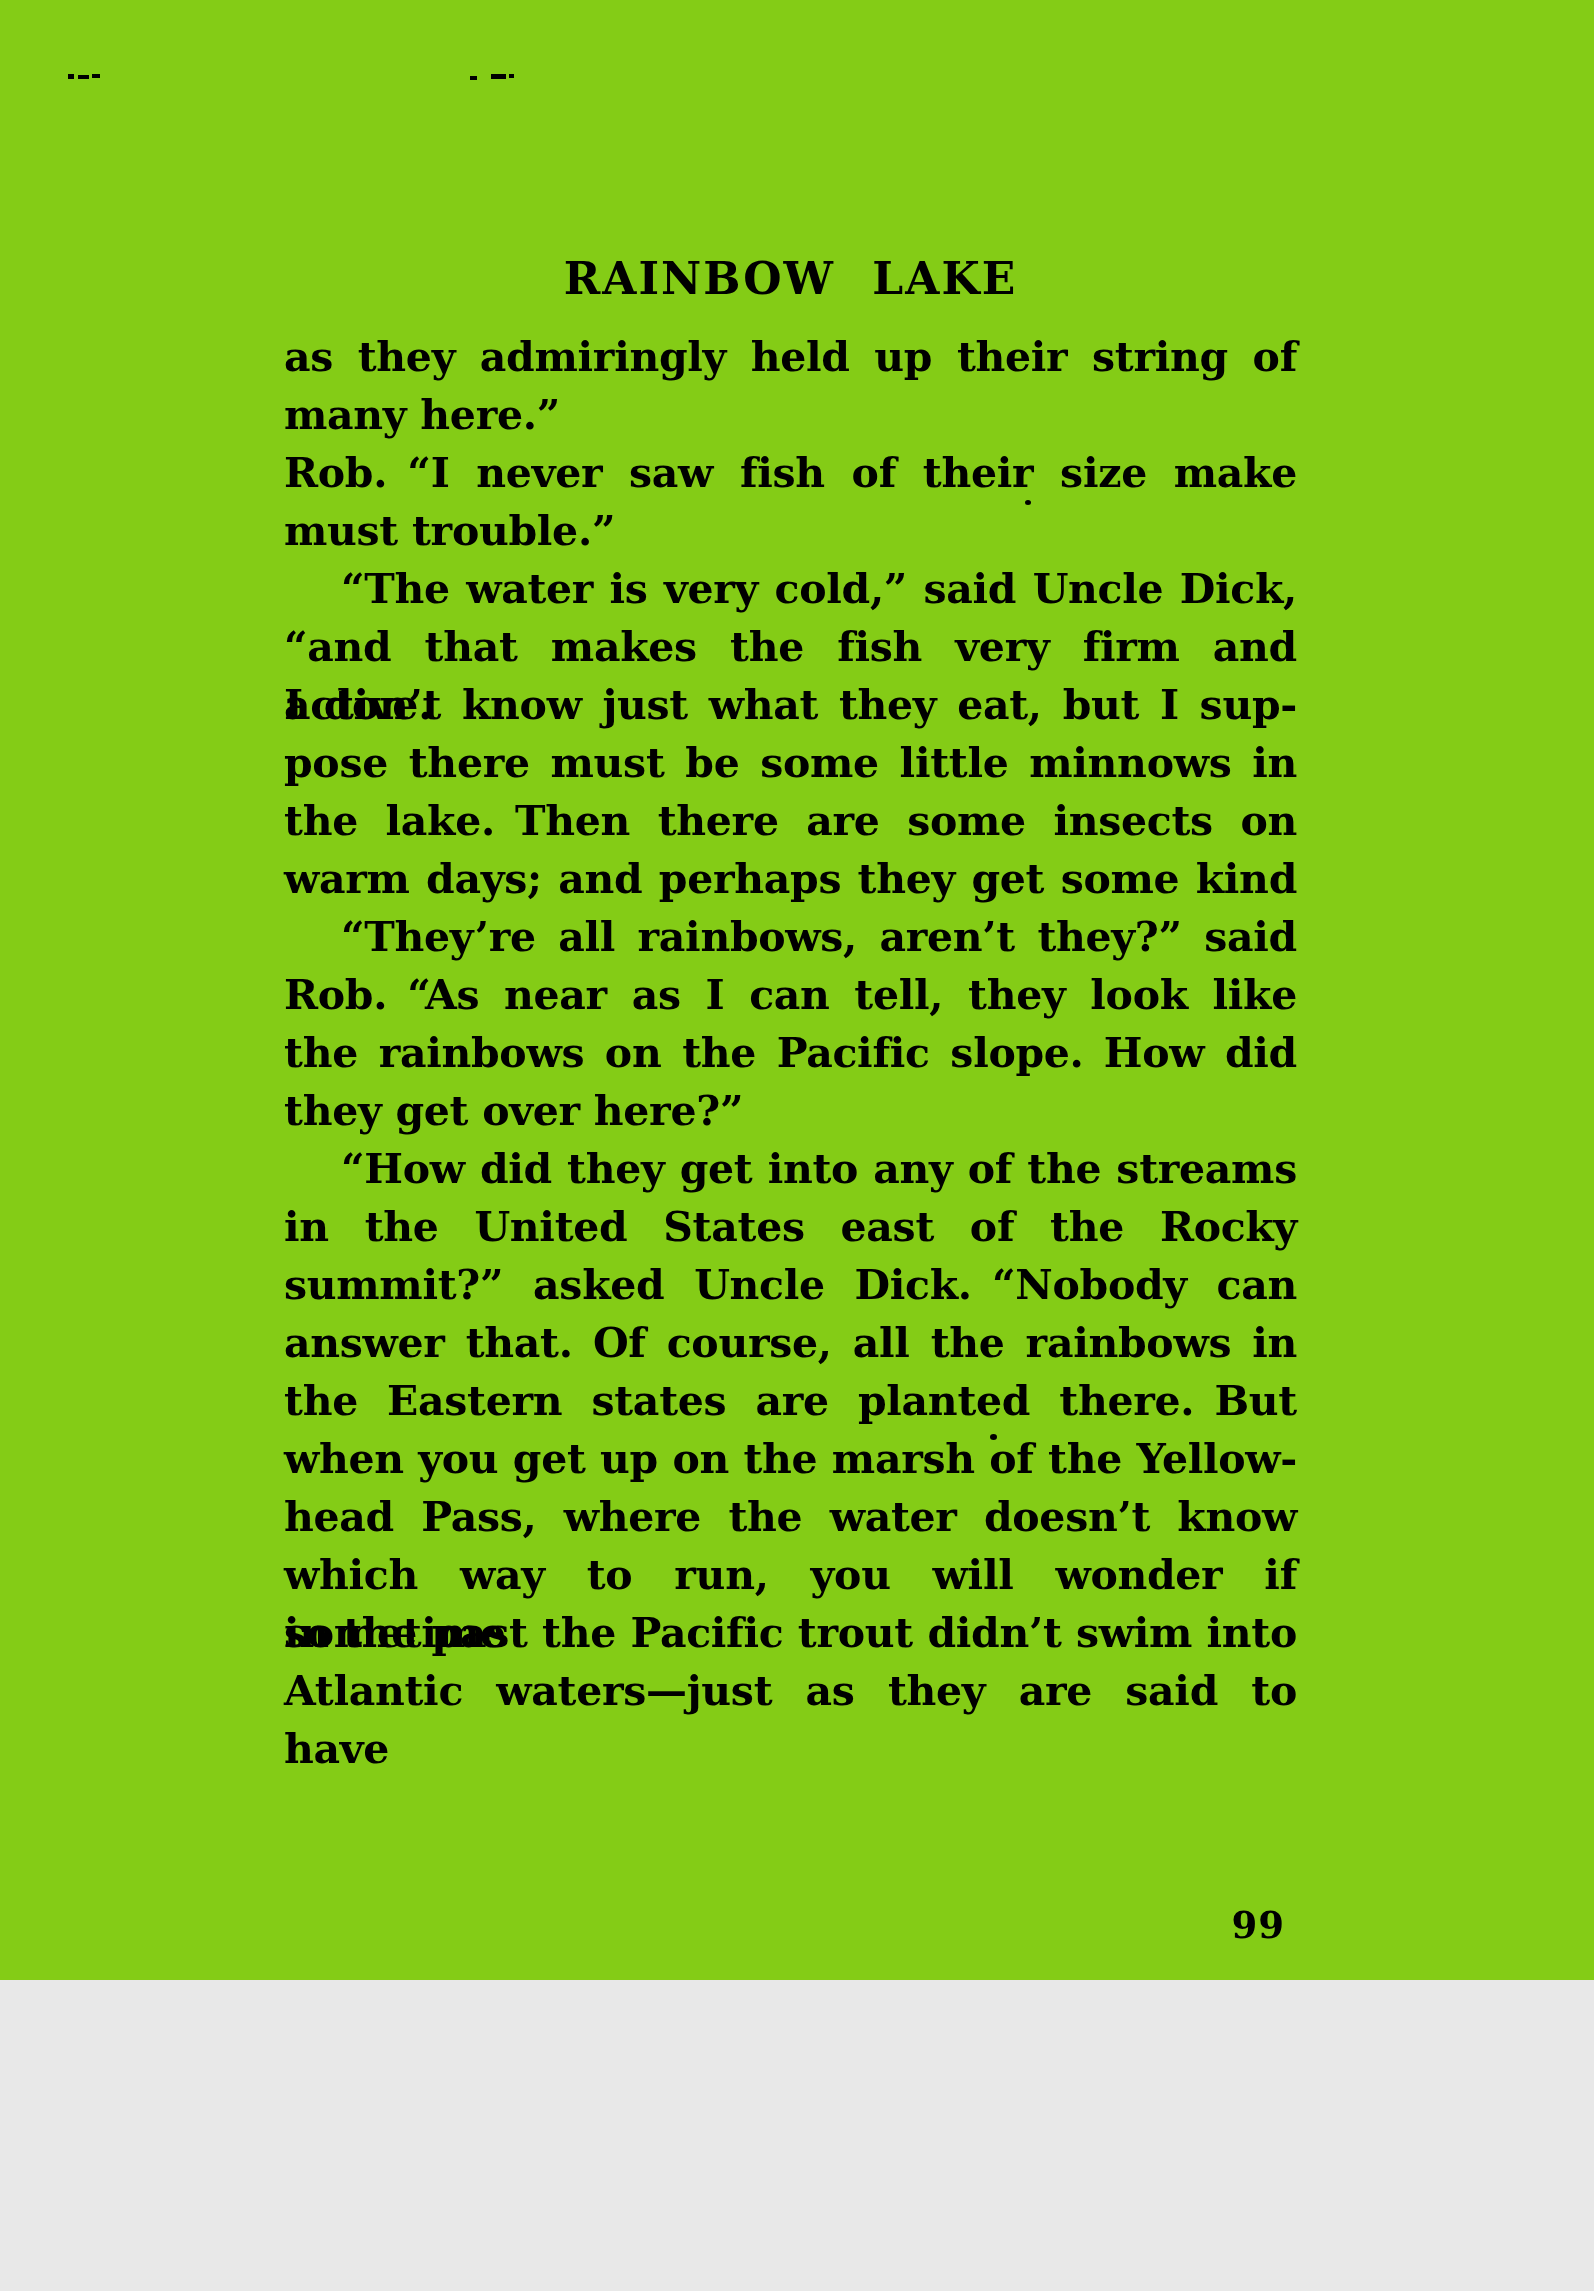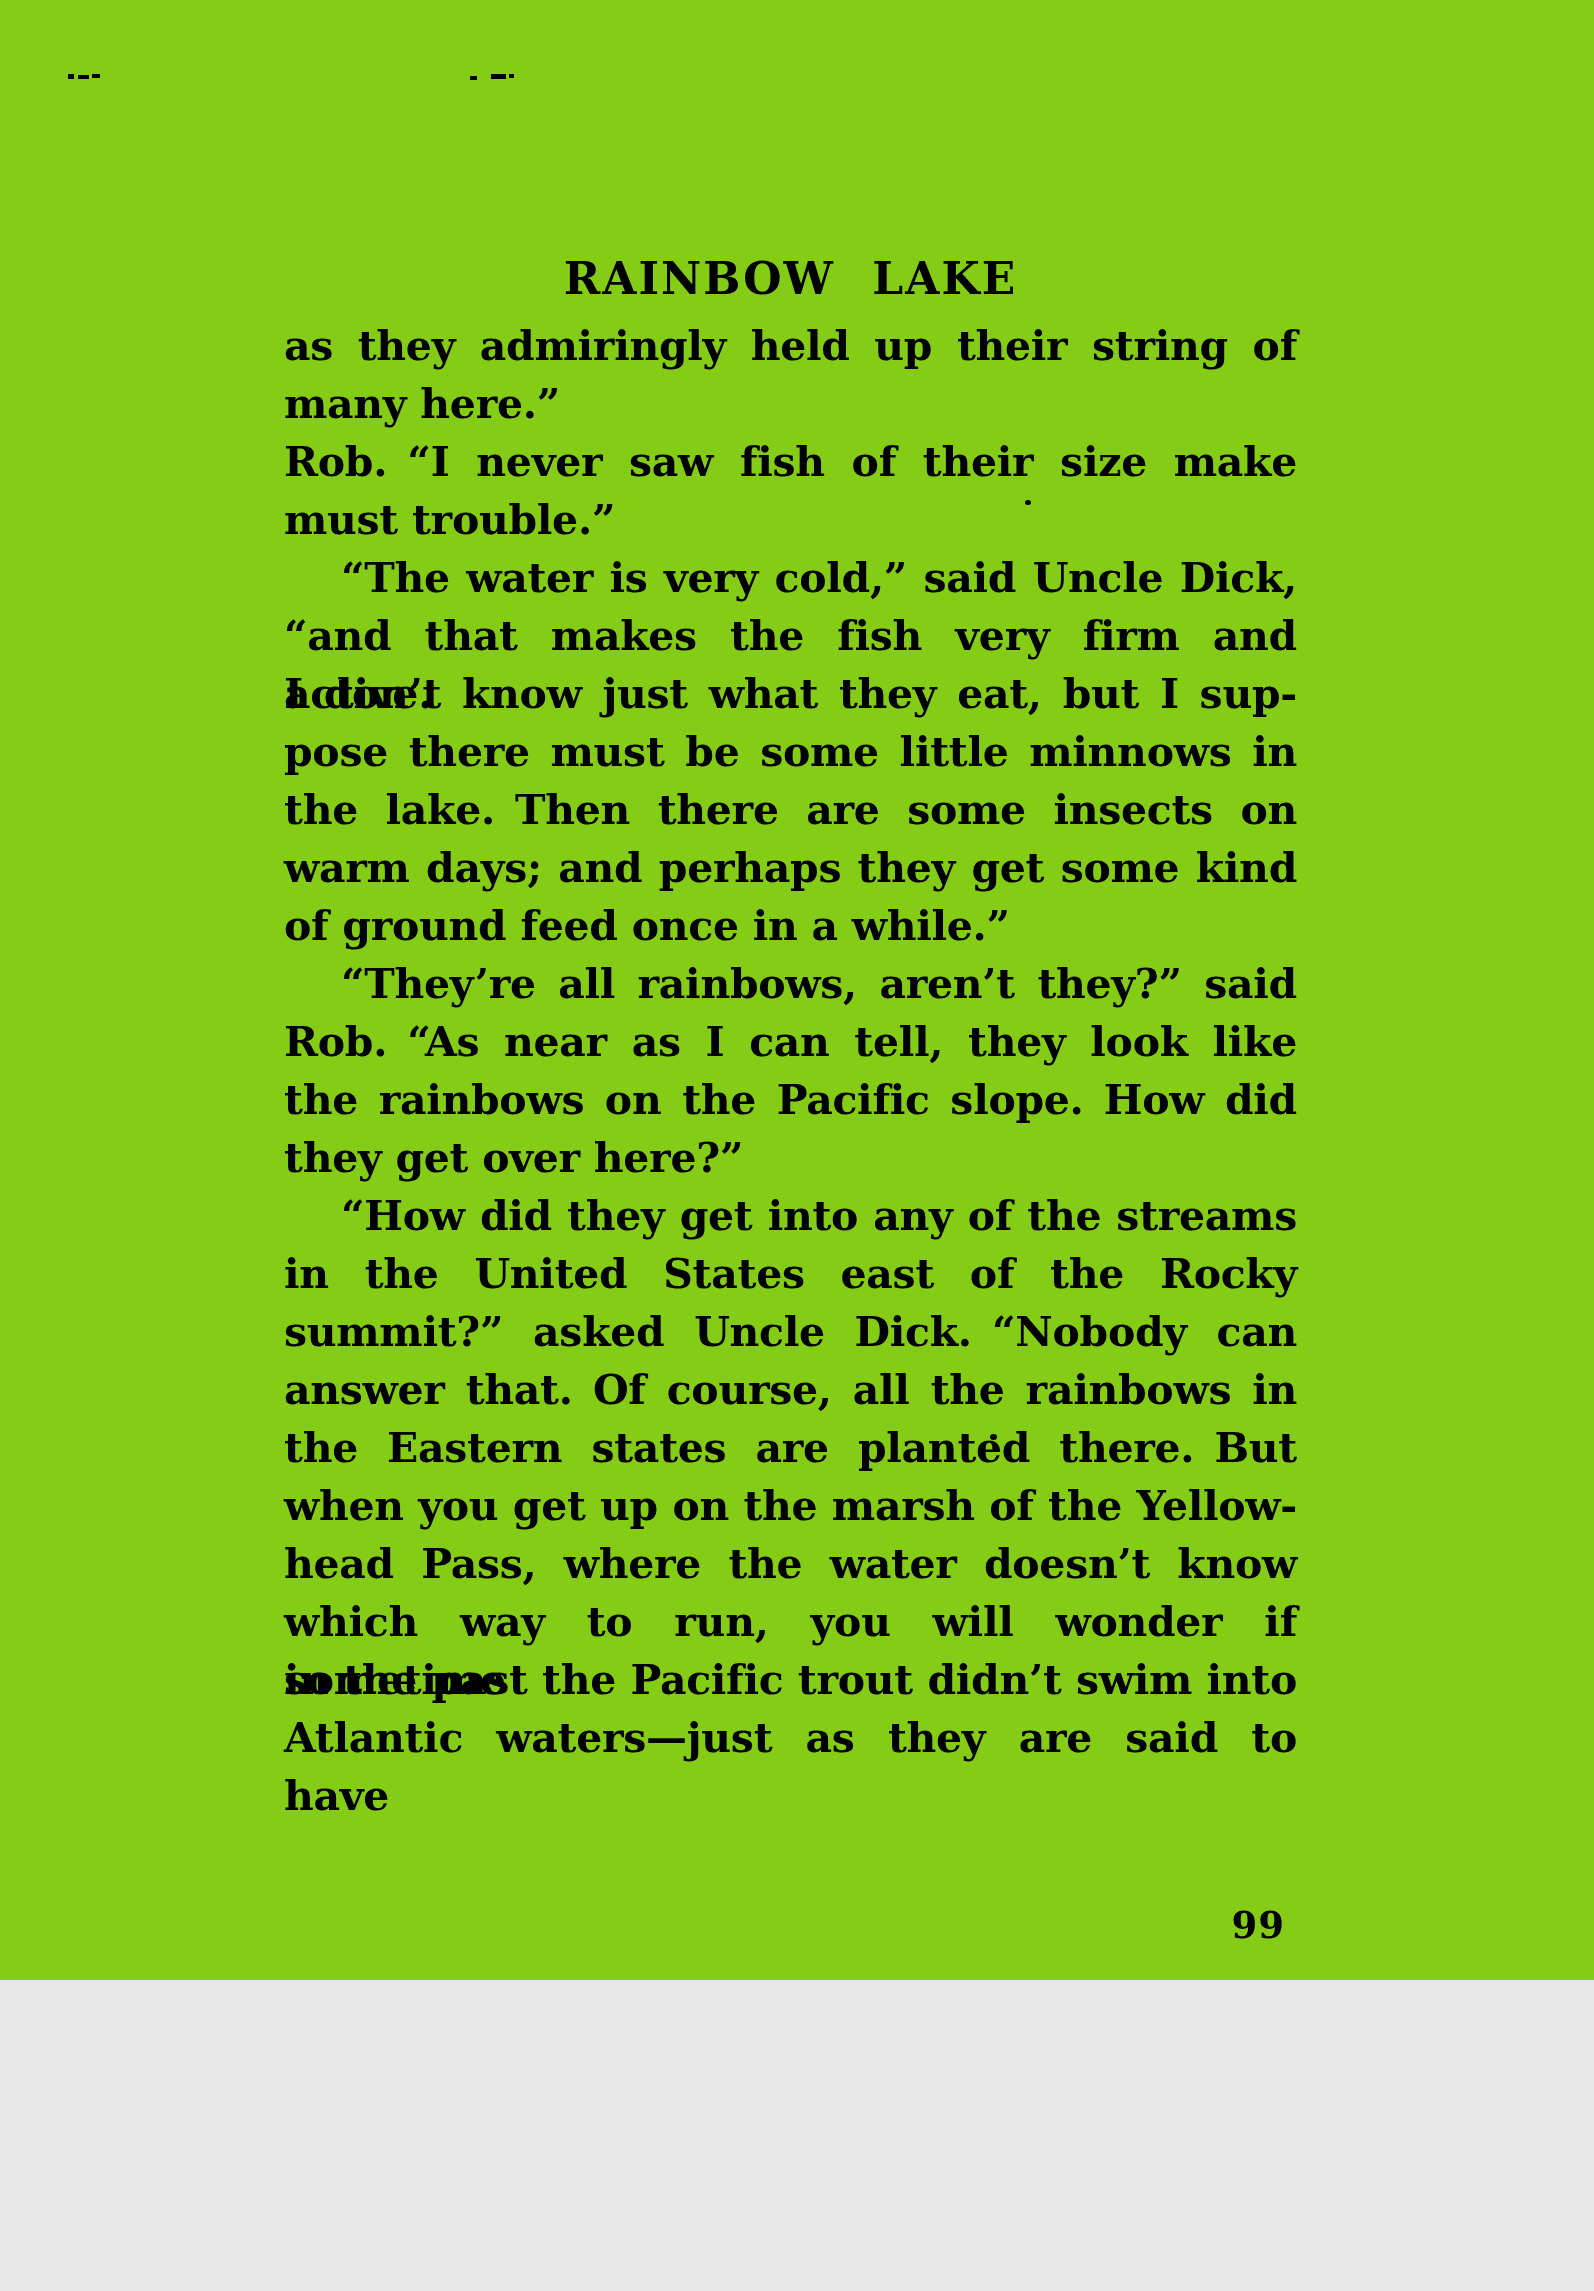--- a/index.html
+++ b/index.html
@@ -15,21 +15,21 @@
   .title {
     position:absolute;
     left:284px; top:253px; width:1013px;
     text-align:center;
     font-size:44px; font-weight:700;
     letter-spacing:2px; word-spacing:20px;
     white-space:nowrap;
   }
   .body-text {
     position:absolute;
-    left:284px; top:317px; width:1013px;
+    left:284px; top:328px; width:1013px;
   }
   .line {
     height:58px; line-height:58px;
     font-size:41px; font-weight:700;
     letter-spacing:-0.3px;
   }
   .line.j { text-align:justify; text-align-last:justify; }
   .line.ind { text-indent:57px; }
   .page-number {
     position:absolute;
@@ -73,21 +73,20 @@
       <div class="line j">as they admiringly held up their string of</div>
       <div class="line">many here.”</div>
       <div class="line j">Rob. “I never saw fish of their size make</div>
       <div class="line">must trouble.”</div>
       <div class="line j ind">“The water is very cold,” said Uncle Dick,</div>
       <div class="line j">“and that makes the fish very firm and active.</div>
       <div class="line j">I don’t know just what they eat, but I sup-</div>
       <div class="line j">pose there must be some little minnows in</div>
       <div class="line j">the lake. Then there are some insects on</div>
       <div class="line j">warm days; and perhaps they get some kind</div>
-      <div class="line">of ground feed once in a while.”</div>
       <div class="line j ind">“They’re all rainbows, aren’t they?” said</div>
       <div class="line j">Rob. “As near as I can tell, they look like</div>
       <div class="line j">the rainbows on the Pacific slope. How did</div>
       <div class="line">they get over here?”</div>
       <div class="line j ind">“How did they get into any of the streams</div>
       <div class="line j">in the United States east of the Rocky</div>
       <div class="line j">summit?” asked Uncle Dick. “Nobody can</div>
       <div class="line j">answer that. Of course, all the rainbows in</div>
       <div class="line j">the Eastern states are planted there. But</div>
       <div class="line j">when you get up on the marsh of the Yellow-</div>

